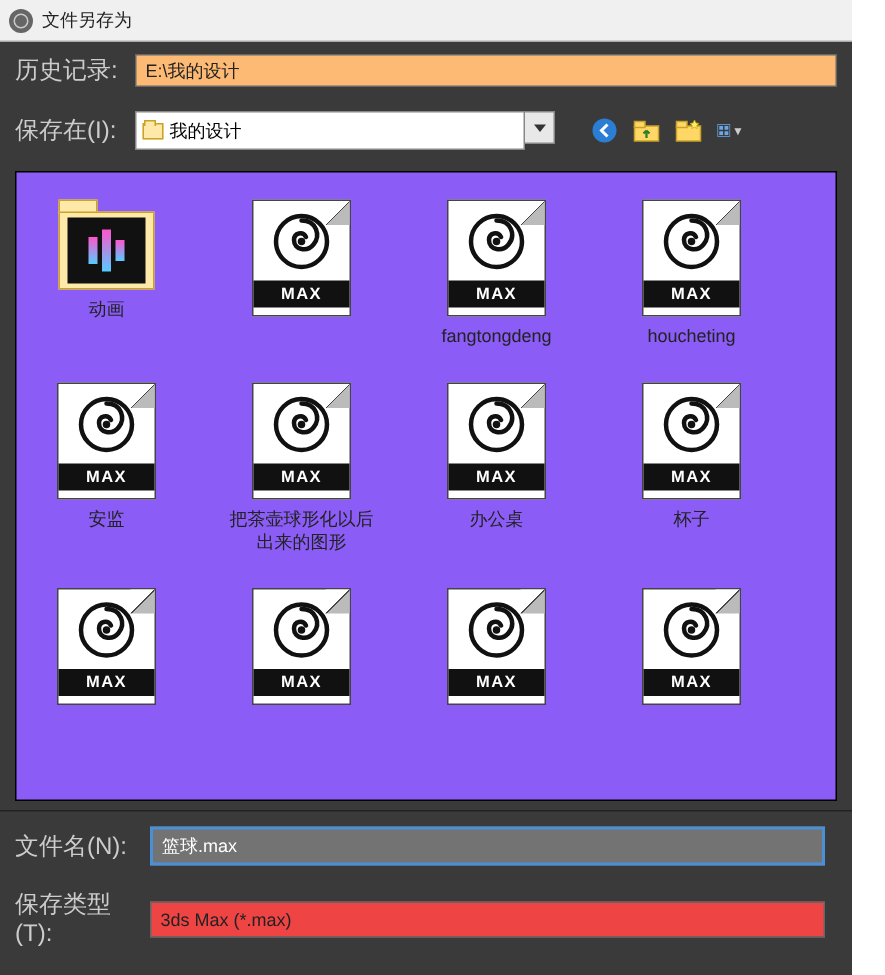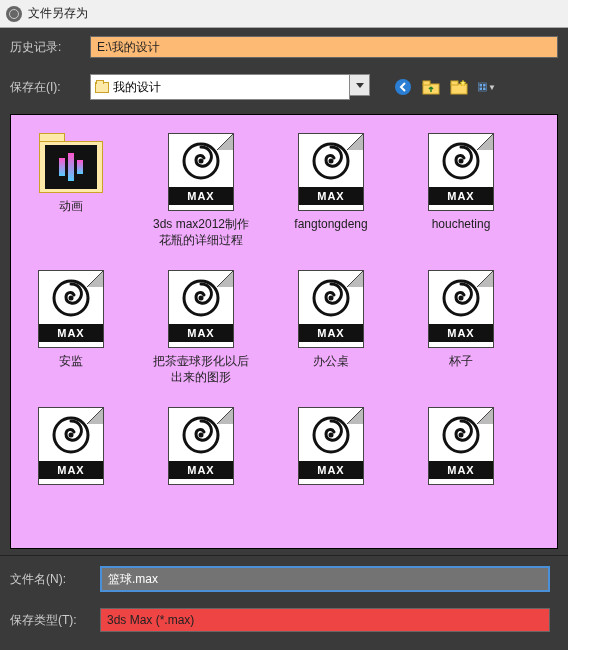--- a/index.html
+++ b/index.html
@@ -3,32 +3,32 @@
 <meta charset="utf-8">
 <style>
   * { box-sizing: border-box; margin: 0; padding: 0; }
   body { font-family: "Microsoft YaHei", Arial, sans-serif; font-size: 12px; background: #fff; }
   .window { width: 568px; height: 650px; background: #3a3a3a; display: flex; flex-direction: column; justify-content: flex-end; }
   .titlebar { height: 28px; background: #f0f0f0; display: flex; align-items: center; padding: 0 6px; gap: 6px; border-bottom: 1px solid #aaa; }
   .titlebar-icon { width: 16px; height: 16px; border-radius: 50%; background: #666; position: relative; }
   .titlebar-icon::after { content:""; position:absolute; inset:3px; border:1.5px solid #ccc; border-radius:50%; }
   .titlebar-text { font-size: 12px; color: #222; }
   .row { display: flex; align-items: center; padding: 8px 10px; gap: 10px; }
-  .label { color: #ccc; font-size: 12px; width: 70px; flex-shrink: 0; }
+  .label { color: #ccc; font-size: 16px; width: 70px; flex-shrink: 0; }
   .text-input { height: 22px; background: #fdba74; border: 1px solid #666; padding: 2px 6px; font-size: 12px; color: #222; flex: 1; }
   .history-input { flex: 1; }
   .combo { display: flex; flex: 1; max-width: 280px; }
   .combo-body { flex: 1; height: 22px; background: #fff; border: 1px solid #888; display: flex; align-items: center; padding: 12px 4px; gap: 4px; }
   .combo-btn { width: 20px; height: 22px; background: #e8e8e8; border: 1px solid #888; border-left: none; display:flex; align-items:center; justify-content:center; }
   .folder-mini { width: 14px; height: 11px; background: #ffe9a8; border:1px solid #c9a227; position:relative; }
   .folder-mini::before{content:"";position:absolute;top:-3px;left:0;width:6px;height:3px;background:#ffe9a8;border:1px solid #c9a227;border-bottom:none;}
   .toolbar-icons { display:flex; gap:10px; margin-left:14px; align-items:center; }
   .tb-icon { width:18px; height:18px; display:flex; align-items:center; justify-content:center; }
   .icon-back svg, .icon-up svg, .icon-new svg, .icon-view svg { display:block; }
-  .file-area { flex:1; background:#f0abfc; margin:6px 10px 0 10px; border:1px solid #000; overflow:hidden; position:relative; }
+  .file-area { flex:1; background:#8b5cf6; margin:6px 10px 0 10px; border:1px solid #000; overflow:hidden; position:relative; }
   .file-grid { display:flex; flex-wrap:wrap; padding:18px 10px; gap:22px 30px; align-content:flex-start; height:100%; overflow:hidden; }
   .file-item { width:100px; display:flex; flex-direction:column; align-items:center; gap:6px; }
   .file-label { font-size:12px; color:#222; text-align:center; line-height:1.3; max-width:110px; word-break:break-all; }
   .folder-thumb { width:64px; height:52px; position:relative; margin-top:8px; }
   .folder-back { position:absolute; inset:0; background:#ffe9a8; border:1px solid #c9a227; }
   .folder-tab { position:absolute; top:-8px; left:0; width:26px; height:10px; background:#ffe9a8; border:1px solid #c9a227; border-bottom:none; }
   .folder-preview { position:absolute; left:6px; top:4px; right:6px; bottom:4px; background:#111; display:flex; align-items:center; justify-content:center; gap:3px; }
   .folder-preview span { display:block; width:6px; background:linear-gradient(#f5c,#5cf); }
   .folder-preview span:nth-child(1){height:18px;} .folder-preview span:nth-child(2){height:28px;} .folder-preview span:nth-child(3){height:14px;}
   .max-thumb { width:66px; height:78px; position:relative; background:#fff; border:1.5px solid #444; }
@@ -122,21 +122,20 @@
           <div class="max-thumb">
             <div class="max-logo">
               <svg viewBox="0 0 40 40">
                 <circle cx="20" cy="20" r="17" fill="none" stroke="#111" stroke-width="3"></circle>
                 <path d="M20 6 C30 6 33 16 28 22 C24 27 15 26 15 19 C15 14 21 13 23 17" fill="none" stroke="#111" stroke-width="3" stroke-linecap="round"></path>
                 <circle cx="20" cy="20" r="2.5" fill="#111"></circle>
               </svg>
             </div>
             <div class="max-text">MAX</div>
           </div>
-          <div class="file-label">3ds max2012制作花瓶的详细过程</div>
         </div>
         <div class="file-item">
           <div class="max-thumb">
             <div class="max-logo">
               <svg viewBox="0 0 40 40">
                 <circle cx="20" cy="20" r="17" fill="none" stroke="#111" stroke-width="3"></circle>
                 <path d="M20 6 C30 6 33 16 28 22 C24 27 15 26 15 19 C15 14 21 13 23 17" fill="none" stroke="#111" stroke-width="3" stroke-linecap="round"></path>
                 <circle cx="20" cy="20" r="2.5" fill="#111"></circle>
               </svg>
             </div>

